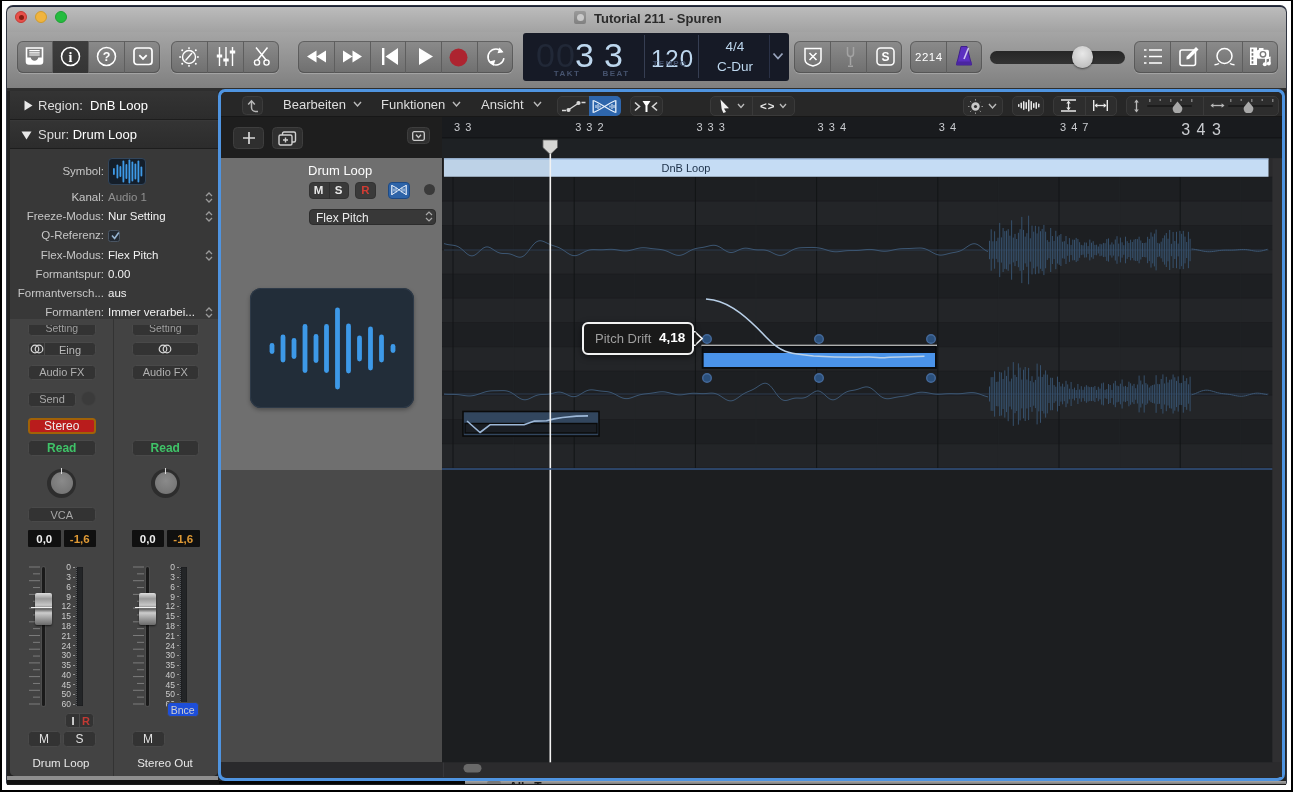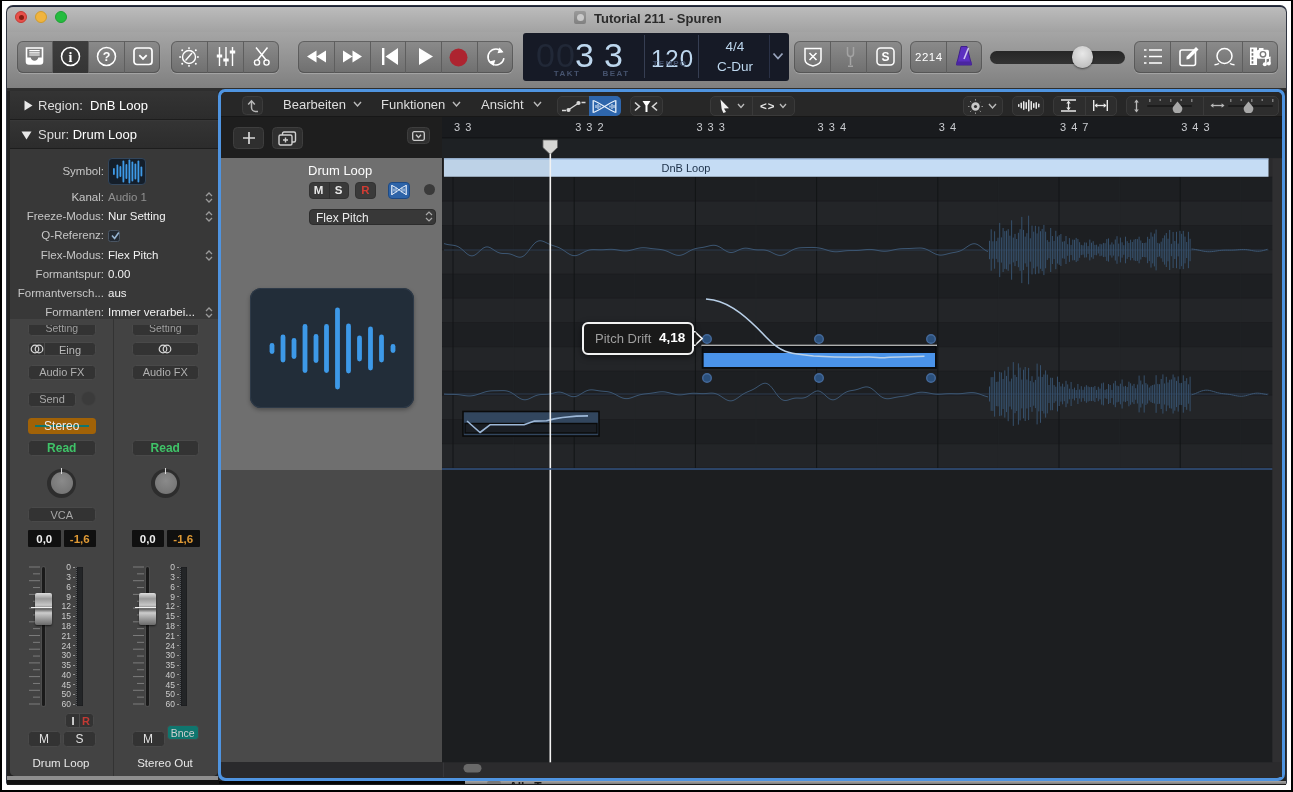--- a/index.html
+++ b/index.html
@@ -235,21 +235,21 @@
 <div style="position:absolute;left:48px;top:343.5px;font-size:11px;color:#b9b9b9;white-space:nowrap;width:44px;text-align:center;">Eing</div>
 <div style="position:absolute;left:131.5px;top:341.5px;width:67.5px;height:14.5px;background:#333333;border:1px solid #494949;border-radius:3.5px;color:#b9b9b9;font-size:11px;display:flex;align-items:center;justify-content:center;"></div>
 <svg style="position:absolute;left:158px;top:344px;" width="14" height="10" viewBox="0 0 14 10">
       <circle cx="5" cy="5" r="3.8" fill="none" stroke="#d8d8d8" stroke-width="1.2"></circle>
       <circle cx="9" cy="5" r="3.8" fill="none" stroke="#d8d8d8" stroke-width="1.2"></circle>
     </svg>
 <div style="position:absolute;left:28px;top:364.5px;width:67.5px;height:15px;background:#333333;border:1px solid #494949;border-radius:3.5px;color:#b0b0b0;font-size:11px;display:flex;align-items:center;justify-content:center;">Audio FX</div>
 <div style="position:absolute;left:131.5px;top:364.5px;width:67.5px;height:15px;background:#333333;border:1px solid #494949;border-radius:3.5px;color:#b0b0b0;font-size:11px;display:flex;align-items:center;justify-content:center;">Audio FX</div>
 <div style="position:absolute;left:28px;top:391.5px;width:48px;height:15.5px;background:#333333;border:1px solid #494949;border-radius:3.5px;color:#a8a8a8;font-size:11px;display:flex;align-items:center;justify-content:center;">Send</div>
 <div style="position:absolute;left:80.5px;top:391px;width:15px;height:15px;background:#3b3b3b;border-radius:50%;border:1px solid #424242;"></div>
-<div style="position:absolute;left:28px;top:417.5px;width:67.5px;height:16px;background:#0f766e;border:7px solid #a16207;border-radius:3.5px;color:#ececec;font-size:12px;display:flex;align-items:center;justify-content:center;">Stereo</div>
+<div style="position:absolute;left:28px;top:417.5px;width:67.5px;height:16px;background:#b91c1c;border:2px solid #a16207;border-radius:3.5px;color:#ececec;font-size:12px;display:flex;align-items:center;justify-content:center;">Stereo</div>
 <div style="position:absolute;left:28px;top:440px;width:67.5px;height:16px;background:#333333;border:1px solid #494949;border-radius:3.5px;color:#3fc368;font-size:12px;display:flex;align-items:center;justify-content:center;font-weight:bold;">Read</div>
 <div style="position:absolute;left:131.5px;top:440px;width:67.5px;height:16px;background:#333333;border:1px solid #494949;border-radius:3.5px;color:#3fc368;font-size:12px;display:flex;align-items:center;justify-content:center;font-weight:bold;">Read</div>
 <div style="position:absolute;left:47.0px;top:468.5px;width:29px;height:29px;background:#2d2d2d;border-radius:50%;"></div>
 <div style="position:absolute;left:50.5px;top:472px;width:22px;height:22px;background:radial-gradient(circle at 50% 40%,#8a8a8a,#6f6f6f);border-radius:50%;"></div>
 <div style="position:absolute;left:60.7px;top:468px;width:1.6px;height:5.5px;background:#d8d8d8;"></div>
 <div style="position:absolute;left:151.0px;top:468.5px;width:29px;height:29px;background:#2d2d2d;border-radius:50%;"></div>
 <div style="position:absolute;left:154.5px;top:472px;width:22px;height:22px;background:radial-gradient(circle at 50% 40%,#8a8a8a,#6f6f6f);border-radius:50%;"></div>
 <div style="position:absolute;left:164.7px;top:468px;width:1.6px;height:5.5px;background:#d8d8d8;"></div>
 <div style="position:absolute;left:28px;top:507px;width:67.5px;height:15px;background:#333333;border:1px solid #494949;border-radius:3.5px;color:#a8a8a8;font-size:11px;display:flex;align-items:center;justify-content:center;">VCA</div>
 <div style="position:absolute;left:28px;top:530px;width:32.5px;height:17px;background:#101010;border-radius:1px;color:#f0f0f0;font-size:11.5px;font-weight:bold;display:flex;align-items:center;justify-content:center;">0,0</div>
@@ -367,21 +367,21 @@
 <div style="position:absolute;left:176.5px;top:684.16px;width:2.5px;height:0.8px;background:#9a9a9a;"></div>
 <div style="position:absolute;left:159px;top:689.4399999999999px;font-size:8.5px;color:#cccccc;white-space:nowrap;width:16px;text-align:right;letter-spacing:0;">50</div>
 <div style="position:absolute;left:176.5px;top:693.9399999999999px;width:2.5px;height:0.8px;background:#9a9a9a;"></div>
 <div style="position:absolute;left:159px;top:699.2199999999999px;font-size:8.5px;color:#cccccc;white-space:nowrap;width:16px;text-align:right;letter-spacing:0;">60</div>
 <div style="position:absolute;left:176.5px;top:703.7199999999999px;width:2.5px;height:0.8px;background:#9a9a9a;"></div>
 <div style="position:absolute;left:179.5px;top:566.5px;width:7.5px;height:139px;background:#232527;border-left:1px dotted #55585c;box-shadow:inset 0 0 0 0.5px #1a1a1c;"></div>
 <div style="position:absolute;left:64.5px;top:712.5px;width:29.5px;height:15px;background:#333;border:1px solid #4a4a4a;border-radius:3.5px;"></div>
 <div style="position:absolute;left:68px;top:714.5px;font-size:11px;color:#e8e8e8;white-space:nowrap;width:10px;text-align:center;font-weight:bold;">I</div>
 <div style="position:absolute;left:79px;top:712.5px;width:1px;height:15px;background:#4a4a4a;"></div>
 <div style="position:absolute;left:79px;top:714.5px;font-size:11px;color:#c23a34;white-space:nowrap;width:14px;text-align:center;font-weight:bold;">R</div>
-<div style="position:absolute;left:167px;top:725px;width:31.5px;height:15px;background:#0f766e;border:1px solid #494949;border-radius:3.5px;color:#cfcfcf;font-size:10.5px;display:flex;align-items:center;justify-content:center;">Bnce</div>
+<div style="position:absolute;left:167px;top:702px;width:31.5px;height:15px;background:#1d4ed8;border:1px solid #494949;border-radius:3.5px;color:#cfcfcf;font-size:10.5px;display:flex;align-items:center;justify-content:center;">Bnce</div>
 <div style="position:absolute;left:27.5px;top:730.5px;width:33px;height:16.5px;background:#333333;border:1px solid #494949;border-radius:3.5px;color:#e0e0e0;font-size:12px;display:flex;align-items:center;justify-content:center;">M</div>
 <div style="position:absolute;left:63px;top:730.5px;width:33px;height:16.5px;background:#333333;border:1px solid #494949;border-radius:3.5px;color:#e0e0e0;font-size:12px;display:flex;align-items:center;justify-content:center;">S</div>
 <div style="position:absolute;left:131.5px;top:730.5px;width:33px;height:16.5px;background:#333333;border:1px solid #494949;border-radius:3.5px;color:#e0e0e0;font-size:12px;display:flex;align-items:center;justify-content:center;">M</div>
 <div style="position:absolute;left:10px;top:757px;font-size:11.5px;color:#e8e8e8;white-space:nowrap;width:102px;text-align:center;">Drum Loop</div>
 <div style="position:absolute;left:114px;top:757px;font-size:11.5px;color:#e8e8e8;white-space:nowrap;width:102px;text-align:center;">Stereo Out</div>
 <div style="position:absolute;left:217.5px;top:88.5px;width:1067px;height:692.5px;background:#4f94e0;border-radius:7px;"></div>
 <div style="position:absolute;left:220.5px;top:91.5px;width:1061px;height:686.5px;background:#2a2a2c;border-radius:5px;overflow:hidden;"></div>
 <div style="position:absolute;left:220.5px;top:91.5px;width:1061px;height:25px;background:#272727;border-bottom:1px solid #171717;border-radius:5px 5px 0 0;"></div>
 <div style="position:absolute;left:242px;top:96px;width:21px;height:19px;background:#2f2f2f;border:1px solid #3c3c3c;border-radius:4.5px;"></div>
 <svg style="position:absolute;left:246.5px;top:98.5px;" width="13" height="14" viewBox="0 0 13 14">
@@ -620,21 +620,21 @@
       <rect x="0" y="645.5" width="840" height="14.5" fill="#2b2b2d"></rect>
       <rect x="1" y="645.5" width="0.8" height="14.5" fill="#3a3a3c"></rect>
       <rect x="21.5" y="647" width="18" height="8.5" rx="4.2" fill="#696969"></rect>
     </svg>
 <div style="position:absolute;left:454.0px;top:120.5px;font-size:11px;color:#caccd0;white-space:nowrap;letter-spacing:1px;">3 3</div>
 <div style="position:absolute;left:575.2px;top:120.5px;font-size:11px;color:#caccd0;white-space:nowrap;letter-spacing:1px;">3 3 2</div>
 <div style="position:absolute;left:696.4px;top:120.5px;font-size:11px;color:#caccd0;white-space:nowrap;letter-spacing:1px;">3 3 3</div>
 <div style="position:absolute;left:817.6px;top:120.5px;font-size:11px;color:#caccd0;white-space:nowrap;letter-spacing:1px;">3 3 4</div>
 <div style="position:absolute;left:938.8px;top:120.5px;font-size:11px;color:#caccd0;white-space:nowrap;letter-spacing:1px;">3 4</div>
 <div style="position:absolute;left:1060.0px;top:120.5px;font-size:11px;color:#caccd0;white-space:nowrap;letter-spacing:1px;">3 4 7</div>
-<div style="position:absolute;left:1181.2px;top:120.5px;font-size:11px;color:#caccd0;white-space:nowrap;letter-spacing:1px;">3 4 3</div>
+<div style="position:absolute;left:1181.2px;top:120.5px;font-size:16px;color:#caccd0;white-space:nowrap;letter-spacing:1px;">3 4 3</div>
 <div style="position:absolute;left:443.5px;top:161.5px;font-size:11px;color:#1c3048;white-space:nowrap;width:485px;text-align:center;">DnB Loop</div>
 <div style="position:absolute;left:582px;top:321.5px;width:112px;height:33px;background:rgba(25,25,25,.97);border:2px solid #f2f2f2;border-radius:6px;box-shadow:0 2px 6px rgba(0,0,0,.5);"></div>
 <svg style="position:absolute;left:693.5px;top:331px;" width="9" height="15" viewBox="0 0 9 15">
       <path d="M0 0L8 7.5 0 15z" fill="#191919" stroke="#f2f2f2" stroke-width="1.6" stroke-linejoin="miter"></path>
       <rect x="0" y="1.5" width="2.2" height="12" fill="#191919"></rect>
     </svg>
 <div style="position:absolute;left:595px;top:330.5px;font-size:13px;color:#9e9e9e;white-space:nowrap;">Pitch Drift</div>
 <div style="position:absolute;left:659px;top:330px;font-size:13.5px;color:#fff;white-space:nowrap;font-weight:bold;">4,18</div>
 <div style="position:absolute;left:7px;top:775.5px;width:211px;height:4.5px;background:#8f8f8f;"></div>
 <div style="position:absolute;left:7px;top:780px;width:212px;height:4px;background:#111;"></div>

